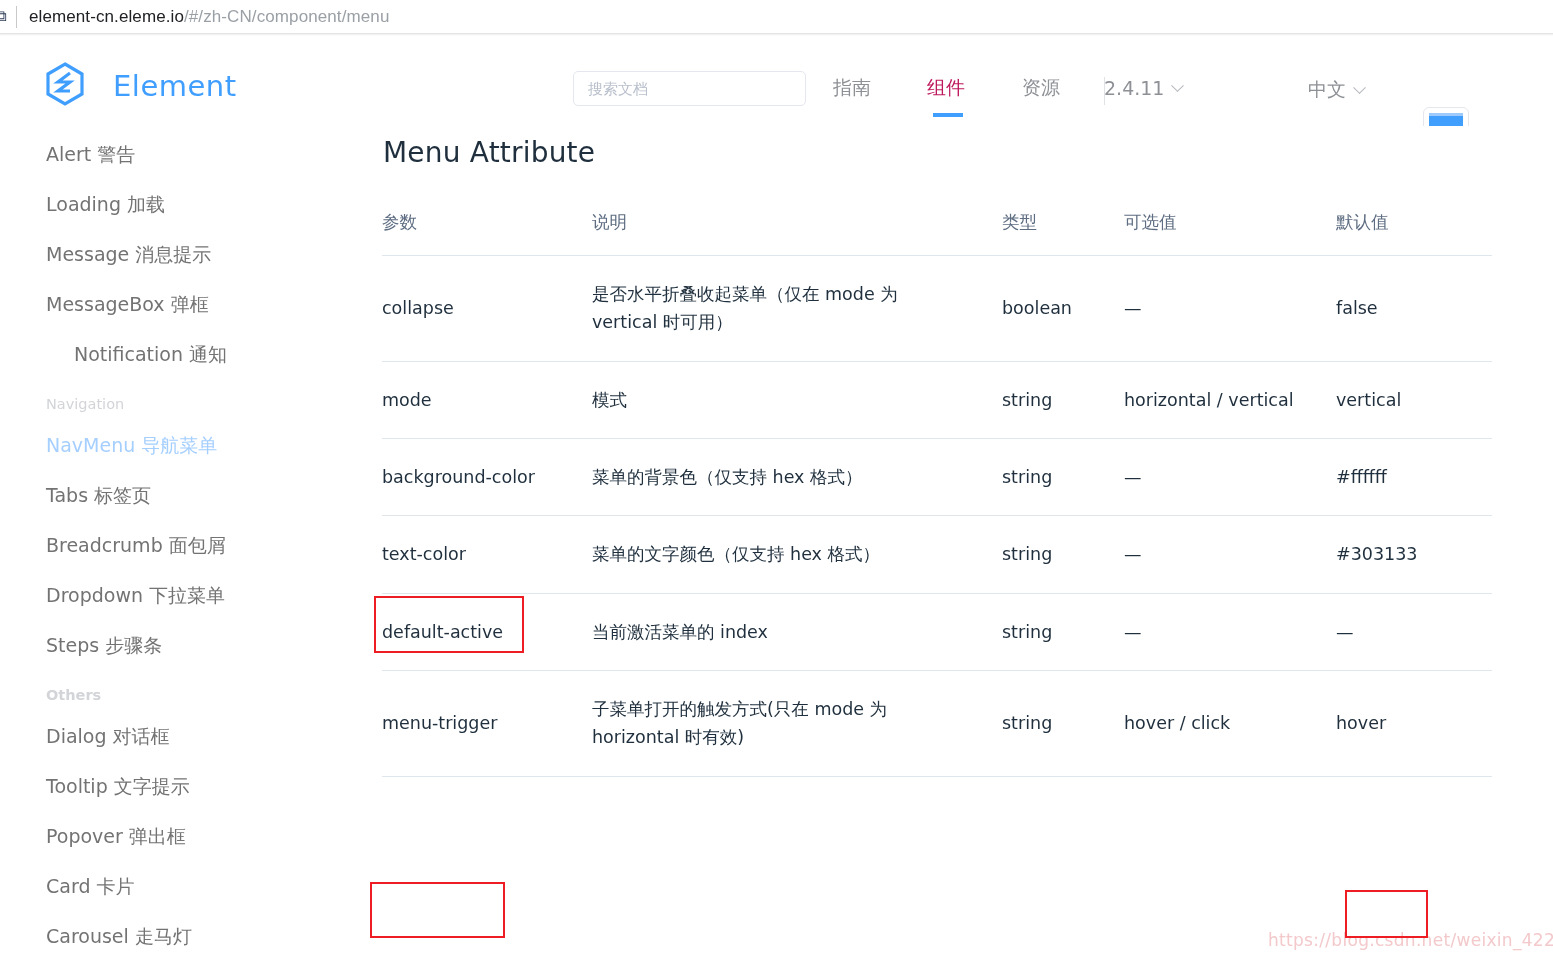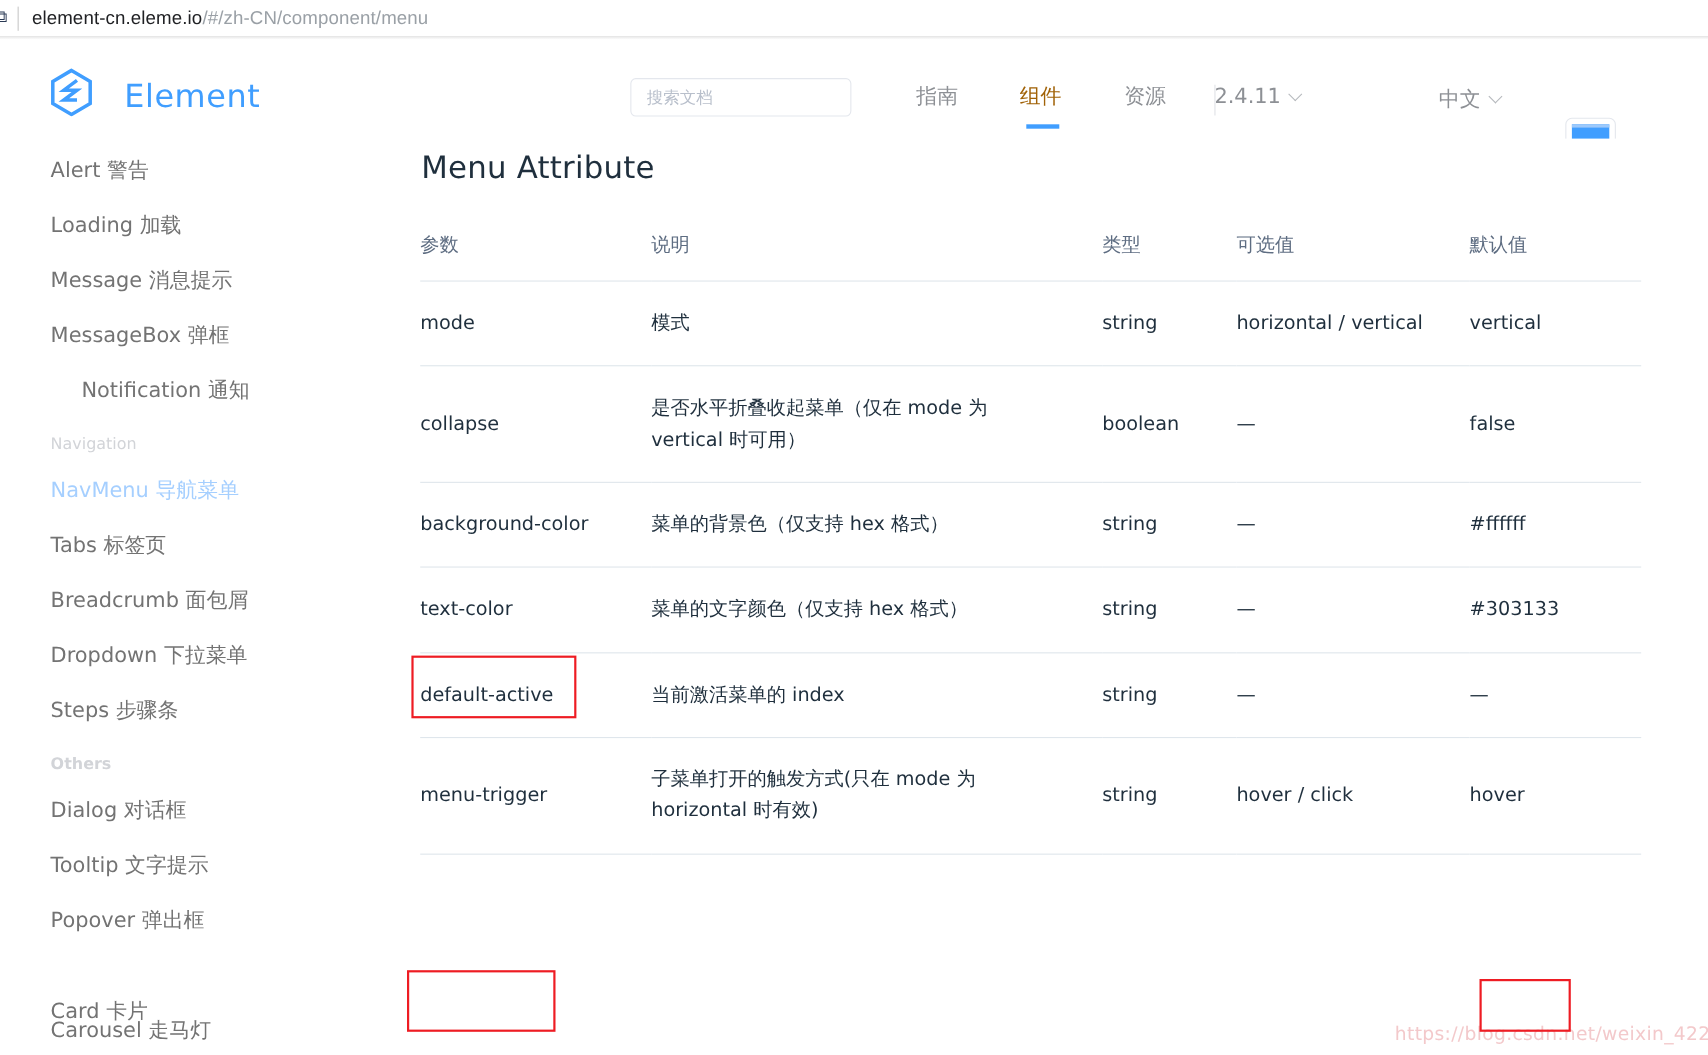--- a/index.html
+++ b/index.html
@@ -52,37 +52,37 @@
   }
   #logo-text {
     font-size: 29px; color: #409eff;
     letter-spacing: .5px;
     font-family: "DejaVu Sans", sans-serif;
     margin-left: 19px;
   }
 
   #search-box {
     position: absolute; left: 573px; top: 34px;
-    width: 201px; height: 35px;
+    width: 233px; height: 35px;
     border: 1px solid #e4e7ed; border-radius: 5px;
     background: #fff;
     font-size: 15px; color: #b8bfcb;
     padding: 0 14px; line-height: 33px;
     outline: none;
     font-family: "DejaVu Sans", sans-serif;
   }
   #search-box::placeholder { color: #b8bfcb; }
 
   .nav-link {
     position: absolute; top: 38px;
     font-size: 19px; color: #8d9095;
     cursor: pointer; white-space: nowrap;
     font-family: "DejaVu Sans", sans-serif;
   }
-  .nav-link.active { color: #a16207; }
+  .nav-link.active { color: #be185d; }
   #nav-underline {
     position: absolute; top: 76px; left: 933px;
     width: 30px; height: 4px; background: #409eff;
   }
   #header-sep {
     position: absolute; left: 1104px; top: 40px;
     width: 1px; height: 28px; background: #e0e2e6;
   }
   .hdr-select {
     position: absolute; top: 40px;
@@ -250,21 +250,21 @@
     <div class="side-group" style="top: 270px;">Navigation</div>
     <div class="side-item current" style="top: 307px;">NavMenu 导航菜单</div>
     <div class="side-item" style="top: 357px;">Tabs 标签页</div>
     <div class="side-item" style="top: 407px;">Breadcrumb 面包屑</div>
     <div class="side-item" style="top: 457px;">Dropdown 下拉菜单</div>
     <div class="side-item" style="top: 507px;">Steps 步骤条</div>
     <div class="side-group" style="top: 561px; font-weight: bold;">Others</div>
     <div class="side-item" style="top: 598px;">Dialog 对话框</div>
     <div class="side-item" style="top: 648px;">Tooltip 文字提示</div>
     <div class="side-item" style="top: 698px;">Popover 弹出框</div>
-    <div class="side-item" style="top: 780px; text-align: center;">Card 卡片</div>
+    <div class="side-item" style="top: 748px; text-align: center;">Card 卡片</div>
     <div class="side-item" style="top: 798px;">Carousel 走马灯</div>
   </div>
 
 <div id="main">
   <div id="page-title">Menu Attribute</div>
 
   <table id="attr-table">
     <colgroup>
       <col class="col-param">
         <col class="col-desc">
@@ -276,34 +276,34 @@
       <tr>
         <th>参数</th>
         <th>说明</th>
         <th>类型</th>
         <th>可选值</th>
         <th>默认值</th>
       </tr>
     </thead>
     <tbody id="attr-tbody">
         <tr>
-          <td class="c-param">mode</td>
-          <td class="c-desc">模式</td>
-          <td class="c-type">string</td>
-          <td class="c-opts">horizontal / vertical</td>
-          <td class="c-def">vertical</td>
-        </tr>
-        <tr>
           <td class="c-param">collapse</td>
           <td class="c-desc">是否水平折叠收起菜单（仅在 mode 为 vertical 时可用）</td>
           <td class="c-type">boolean</td>
           <td class="c-opts">—</td>
           <td class="c-def">false</td>
         </tr>
         <tr>
+          <td class="c-param">mode</td>
+          <td class="c-desc">模式</td>
+          <td class="c-type">string</td>
+          <td class="c-opts">horizontal / vertical</td>
+          <td class="c-def">vertical</td>
+        </tr>
+        <tr>
           <td class="c-param">background-color</td>
           <td class="c-desc">菜单的背景色（仅支持 hex 格式）</td>
           <td class="c-type">string</td>
           <td class="c-opts">—</td>
           <td class="c-def">#ffffff</td>
         </tr>
         <tr>
           <td class="c-param">text-color</td>
           <td class="c-desc">菜单的文字颜色（仅支持 hex 格式）</td>
           <td class="c-type">string</td>

